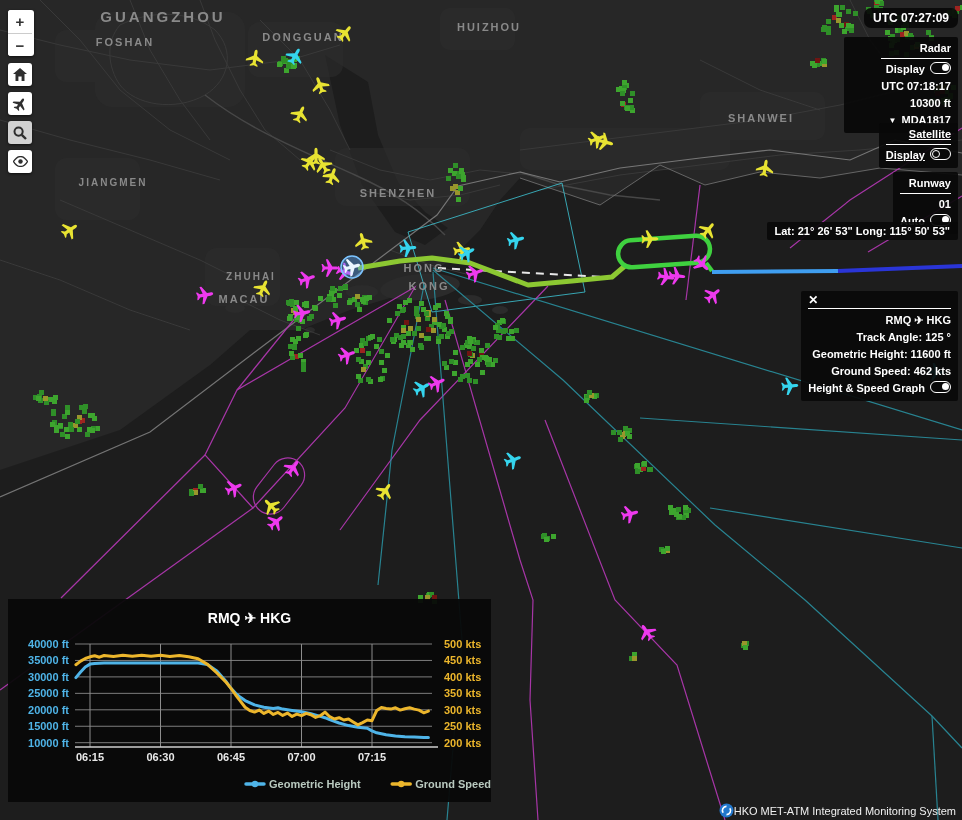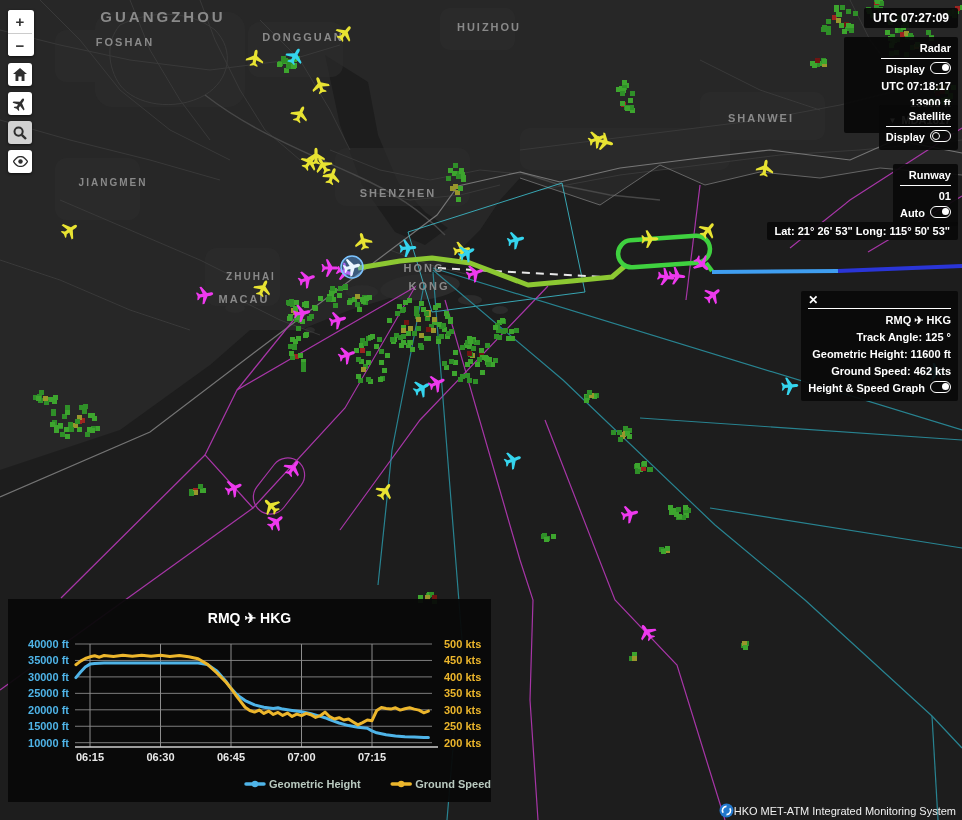--- a/index.html
+++ b/index.html
@@ -16,21 +16,21 @@
   .tb-zoom .tb-btn{box-shadow:none;margin:0;border-radius:3px 3px 0 0;}
   .tb-zoom .tb-btn:last-child{border-top:1px solid #ccc;border-radius:0 0 3px 3px;}
   .tb-btn.active{background:#d2d2d2;}
   .tb-btn svg{display:block;}
 
   
   .panel{position:absolute;right:4px;background:rgba(9,9,9,.93);color:#fff;font-size:11px;
     font-weight:bold;padding:3px 7px 4px;border-radius:2px;text-align:right;line-height:1.55;white-space:nowrap;}
   .p-title{border-bottom:1px solid #fff;padding-bottom:1px;margin-bottom:2px;}
   .utc-badge{position:absolute;right:4px;top:8px;background:rgba(9,9,9,.93);color:#fff;
-    font-size:12px;font-weight:bold;padding:3px 9px;border-radius:2px;}
+    font-size:12px;font-weight:bold;padding:3px 9px;border-radius:7px;}
   .coord-badge{position:absolute;right:4px;top:222px;background:rgba(9,9,9,.93);color:#fff;
     font-size:11px;font-weight:bold;padding:3px 8px;border-radius:2px;white-space:nowrap;}
 
   .toggle{display:inline-block;position:relative;width:19px;height:10px;border:1px solid #fff;
     border-radius:6px;margin-left:5px;vertical-align:-1px;}
   .toggle .knob{position:absolute;top:1px;width:7px;height:7px;border-radius:50%;}
   .toggle.on .knob{right:1px;background:#fff;}
   .toggle.off .knob{left:1px;width:6px;height:6px;border:1px solid #fff;background:transparent;top:0.5px;}
   .caret{display:inline-block;font-size:8px;margin-right:5px;transform:translateY(-1px);}
   .close-x{display:block;text-align:left;font-size:12px;line-height:12px;cursor:pointer;}
@@ -722,34 +722,34 @@
   </div>
 
   <div class="utc-badge">UTC 07:27:09</div>
 
   <div class="panel" style="top:37px;padding-left:37px;">
     <div class="p-title">Radar</div>
     <div>
       <span>Display</span><span class="toggle on"><span class="knob"></span></span>
     </div>
     <div>UTC 07:18:17</div>
-    <div>13900 ft</div>
+    <div>10300 ft</div>
     <div>
       <span class="caret">▼</span><span>MDA1817</span>
     </div>
   </div>
 
-  <div class="panel" style="top:105px;">
+  <div class="panel" style="top:123px;text-decoration:underline;">
     <div class="p-title">Satellite</div>
     <div>
       <span>Display</span><span class="toggle off"><span class="knob"></span></span>
     </div>
   </div>
 
-  <div class="panel" style="top:164px;margin-left:6px;">
+  <div class="panel" style="top:172px;margin-left:6px;">
     <div class="p-title">Runway</div>
     <div>01</div>
     <div>
       <span>Auto</span><span class="toggle on"><span class="knob"></span></span>
     </div>
   </div>
 
   <div class="coord-badge">Lat: 21° 26' 53" Long: 115° 50' 53"</div>
 
 

